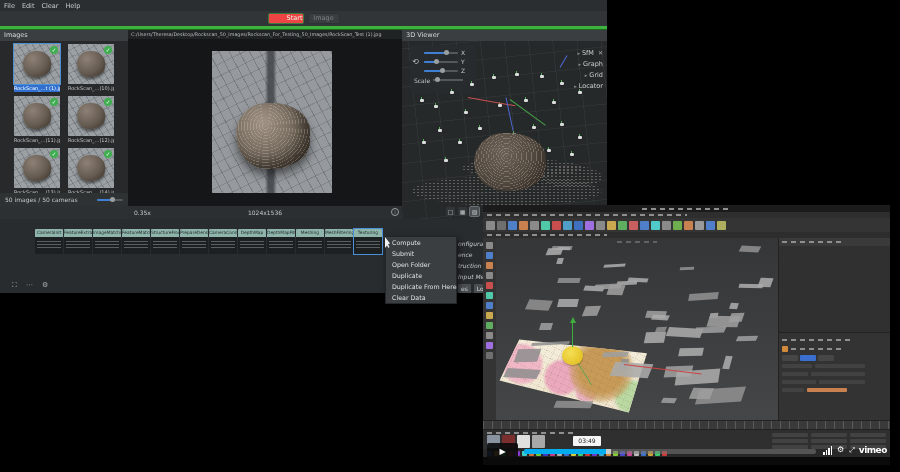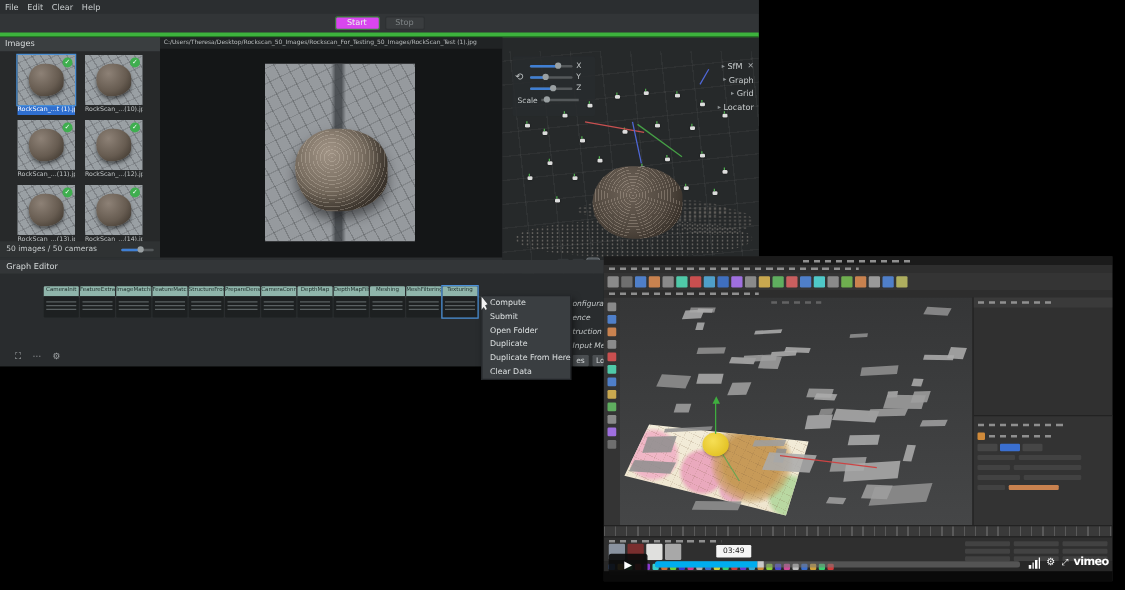--- a/index.html
+++ b/index.html
@@ -5,21 +5,21 @@
   * { margin:0; padding:0; box-sizing:border-box; }
   html,body { background:#000; }
   body { font-family:"DejaVu Sans", sans-serif; }
   .stage { position:relative; width:900px; height:472px; background:#000; overflow:hidden; }
 
   
   .mr-win { position:absolute; left:0; top:12; width:607px; height:293px; background:#2d3032; }
   .mr-menubar { position:absolute; left:0; top:0; width:100%; height:11px; background:#2b2e30; display:flex; align-items:center; padding-left:4px; gap:7px; }
   .mr-menu-item { font-size:6.5px; color:#c8cccd; }
   .mr-toolbar { position:absolute; left:0; top:11px; width:100%; height:15px; background:#323537; display:flex; align-items:center; justify-content:center; gap:4px; }
-  .btn-start { width:36px; height:11px; background:#d946ef; border:1px solid #3c7c3c; border-radius:2px; color:#eaf5ea; font-size:6.5px; line-height:9px; text-align:center; }
+  .btn-start { width:36px; height:11px; background:#ef4444; border:1px solid #3c7c3c; border-radius:2px; color:#eaf5ea; font-size:6.5px; line-height:9px; text-align:right; }
   .btn-stop { width:32px; height:11px; background:#3a3d3f; border:1px solid #2e3133; border-radius:2px; color:#7d8284; font-size:6.5px; line-height:9px; text-align:center; }
   .mr-progress { position:absolute; left:0; top:26px; width:100%; height:4px; background:#3db33d; border-bottom:1px solid #1f661f; }
 
   .panel-header { height:11px; background:#3a3e40; color:#d6dadb; font-size:6.5px; line-height:11px; padding-left:4px; }
 
   .images-panel { position:absolute; left:0; top:30px; width:128px; height:176px; background:#27292a; }
   .thumb-grid { position:absolute; left:0; top:11px; width:128px; height:152px; display:flex; flex-wrap:wrap; padding:3px 4px; gap:4px 8px; align-content:flex-start; justify-content:center; overflow:hidden; }
   .thumb { width:46px; }
   .thumb-img { position:relative; width:46px; height:40px; background:#9aa0a4; overflow:hidden; }
   .thumb-img .pav { position:absolute; inset:0; background:repeating-linear-gradient(58deg, rgba(50,50,55,.25) 0 1px, transparent 1px 6px), repeating-linear-gradient(-25deg, rgba(50,50,55,.18) 0 1px, transparent 1px 7px); }
@@ -171,21 +171,21 @@
   <div class="mr-win">
     <div class="mr-menubar">
 
     <span class="mr-menu-item">File</span>
         <span class="mr-menu-item">Edit</span>
         <span class="mr-menu-item">Clear</span>
         <span class="mr-menu-item">Help</span>
       </div>
     <div class="mr-toolbar">
       <div class="btn-start">Start</div>
-      <div class="btn-stop">Stop</div>
+      <div class="btn-stop">Image</div>
     </div>
     <div class="mr-progress"></div>
 
     <div class="images-panel">
       <div class="panel-header">Images</div>
       <div class="thumb-grid">
 
           <div class="thumb selected">
             <div class="thumb-img">
               <span class="pav"></span>
@@ -256,20 +256,21 @@
           <span class="rock"></span>
       </div>
       <div class="iv-bottom">
         <span class="iv-zoom">0.35x</span>
         <span class="iv-res">1024x1536</span>
         <span class="iv-info">i</span>
       </div>
     </div>
 
     <div class="viewer3d">
+      <div class="panel-header">3D Viewer</div>
       <div class="v3d-content">
         <div class="gizmo">
           <span class="rot">⟲</span>
           <div class="axis-row">
               <span class="trk">
                 <i style="width:22px"></i>
                 <b style="left:20px"></b>
               </span>
               <span class="lbl">X</span>
             </div>
@@ -355,21 +356,20 @@
           </div>
         <div class="cloud-rock"></div>
         <div class="v3d-icons">
           <span>□</span>
           <span>▦</span>
           <span class="active">▨</span>
         </div>
       </div>
     </div>
 
-    <div class="graph-header">Graph Editor</div>
     <div class="graph-body">
       <div class="edges"></div>
       <div class="nodes">
 
           <div class="gnode">
             <div class="nhead">CameraInit</div>
             <div class="nbody">
               <i></i>
               <i></i>
               <i></i>

